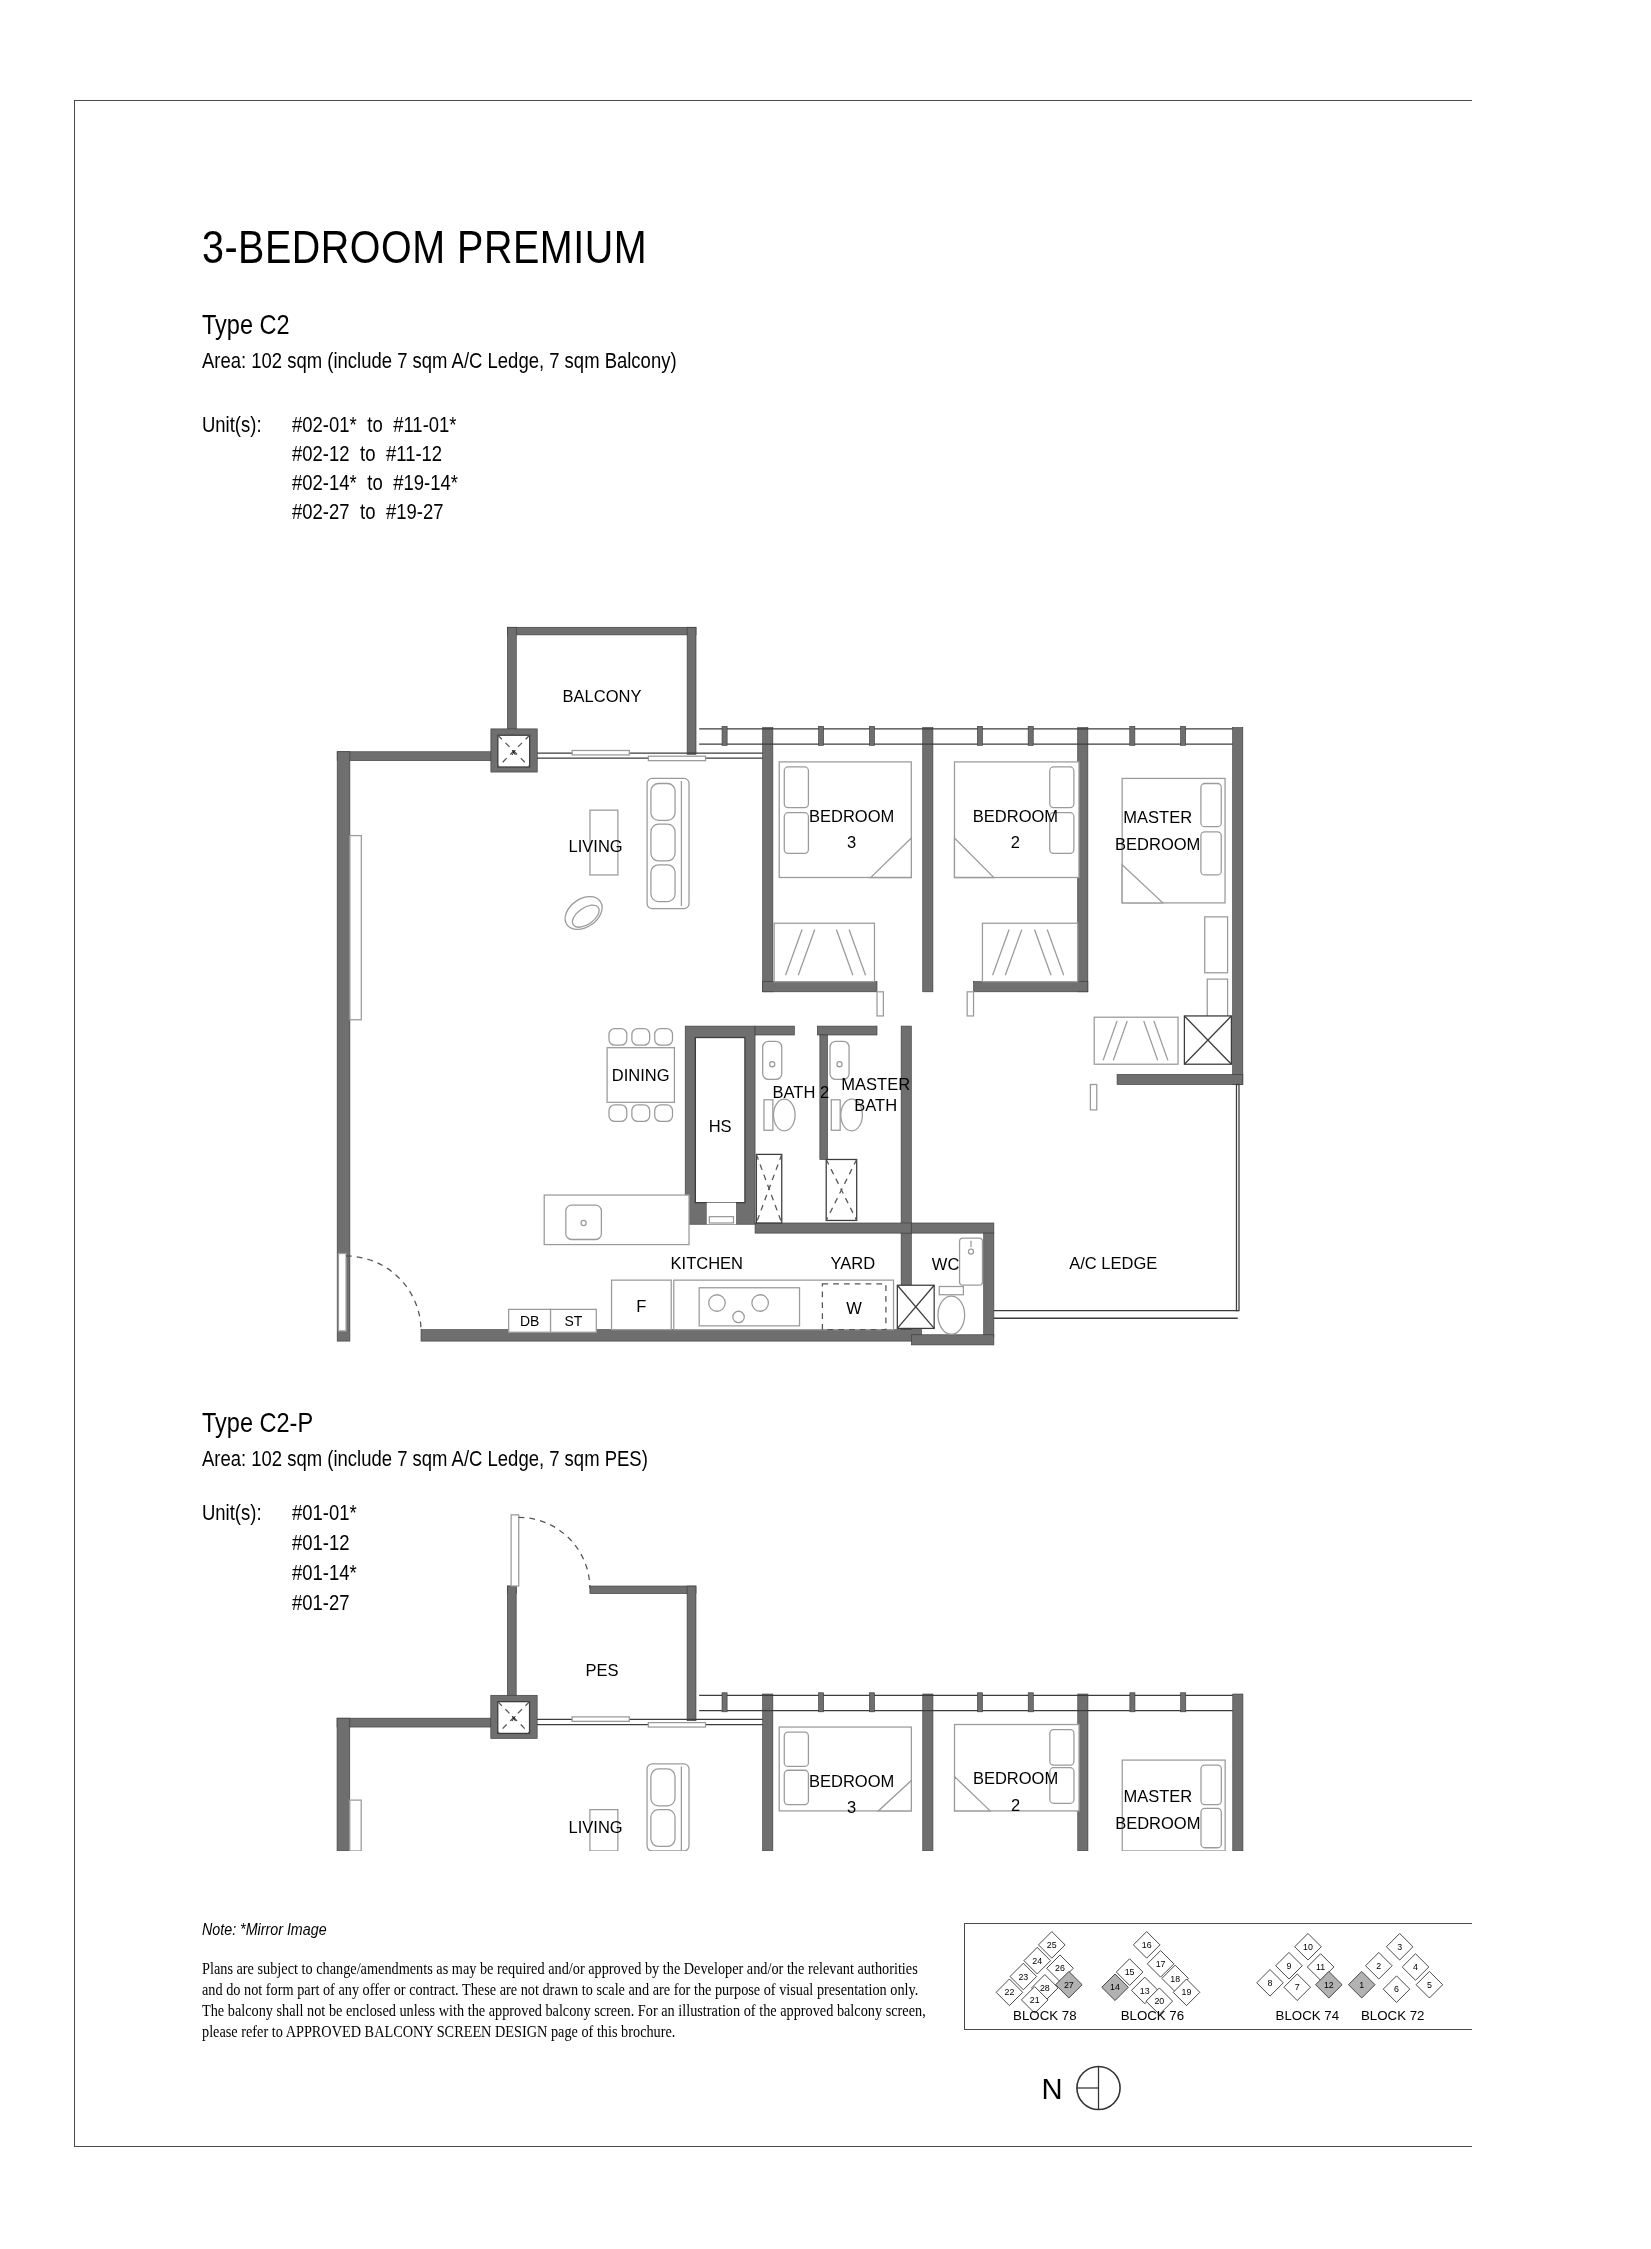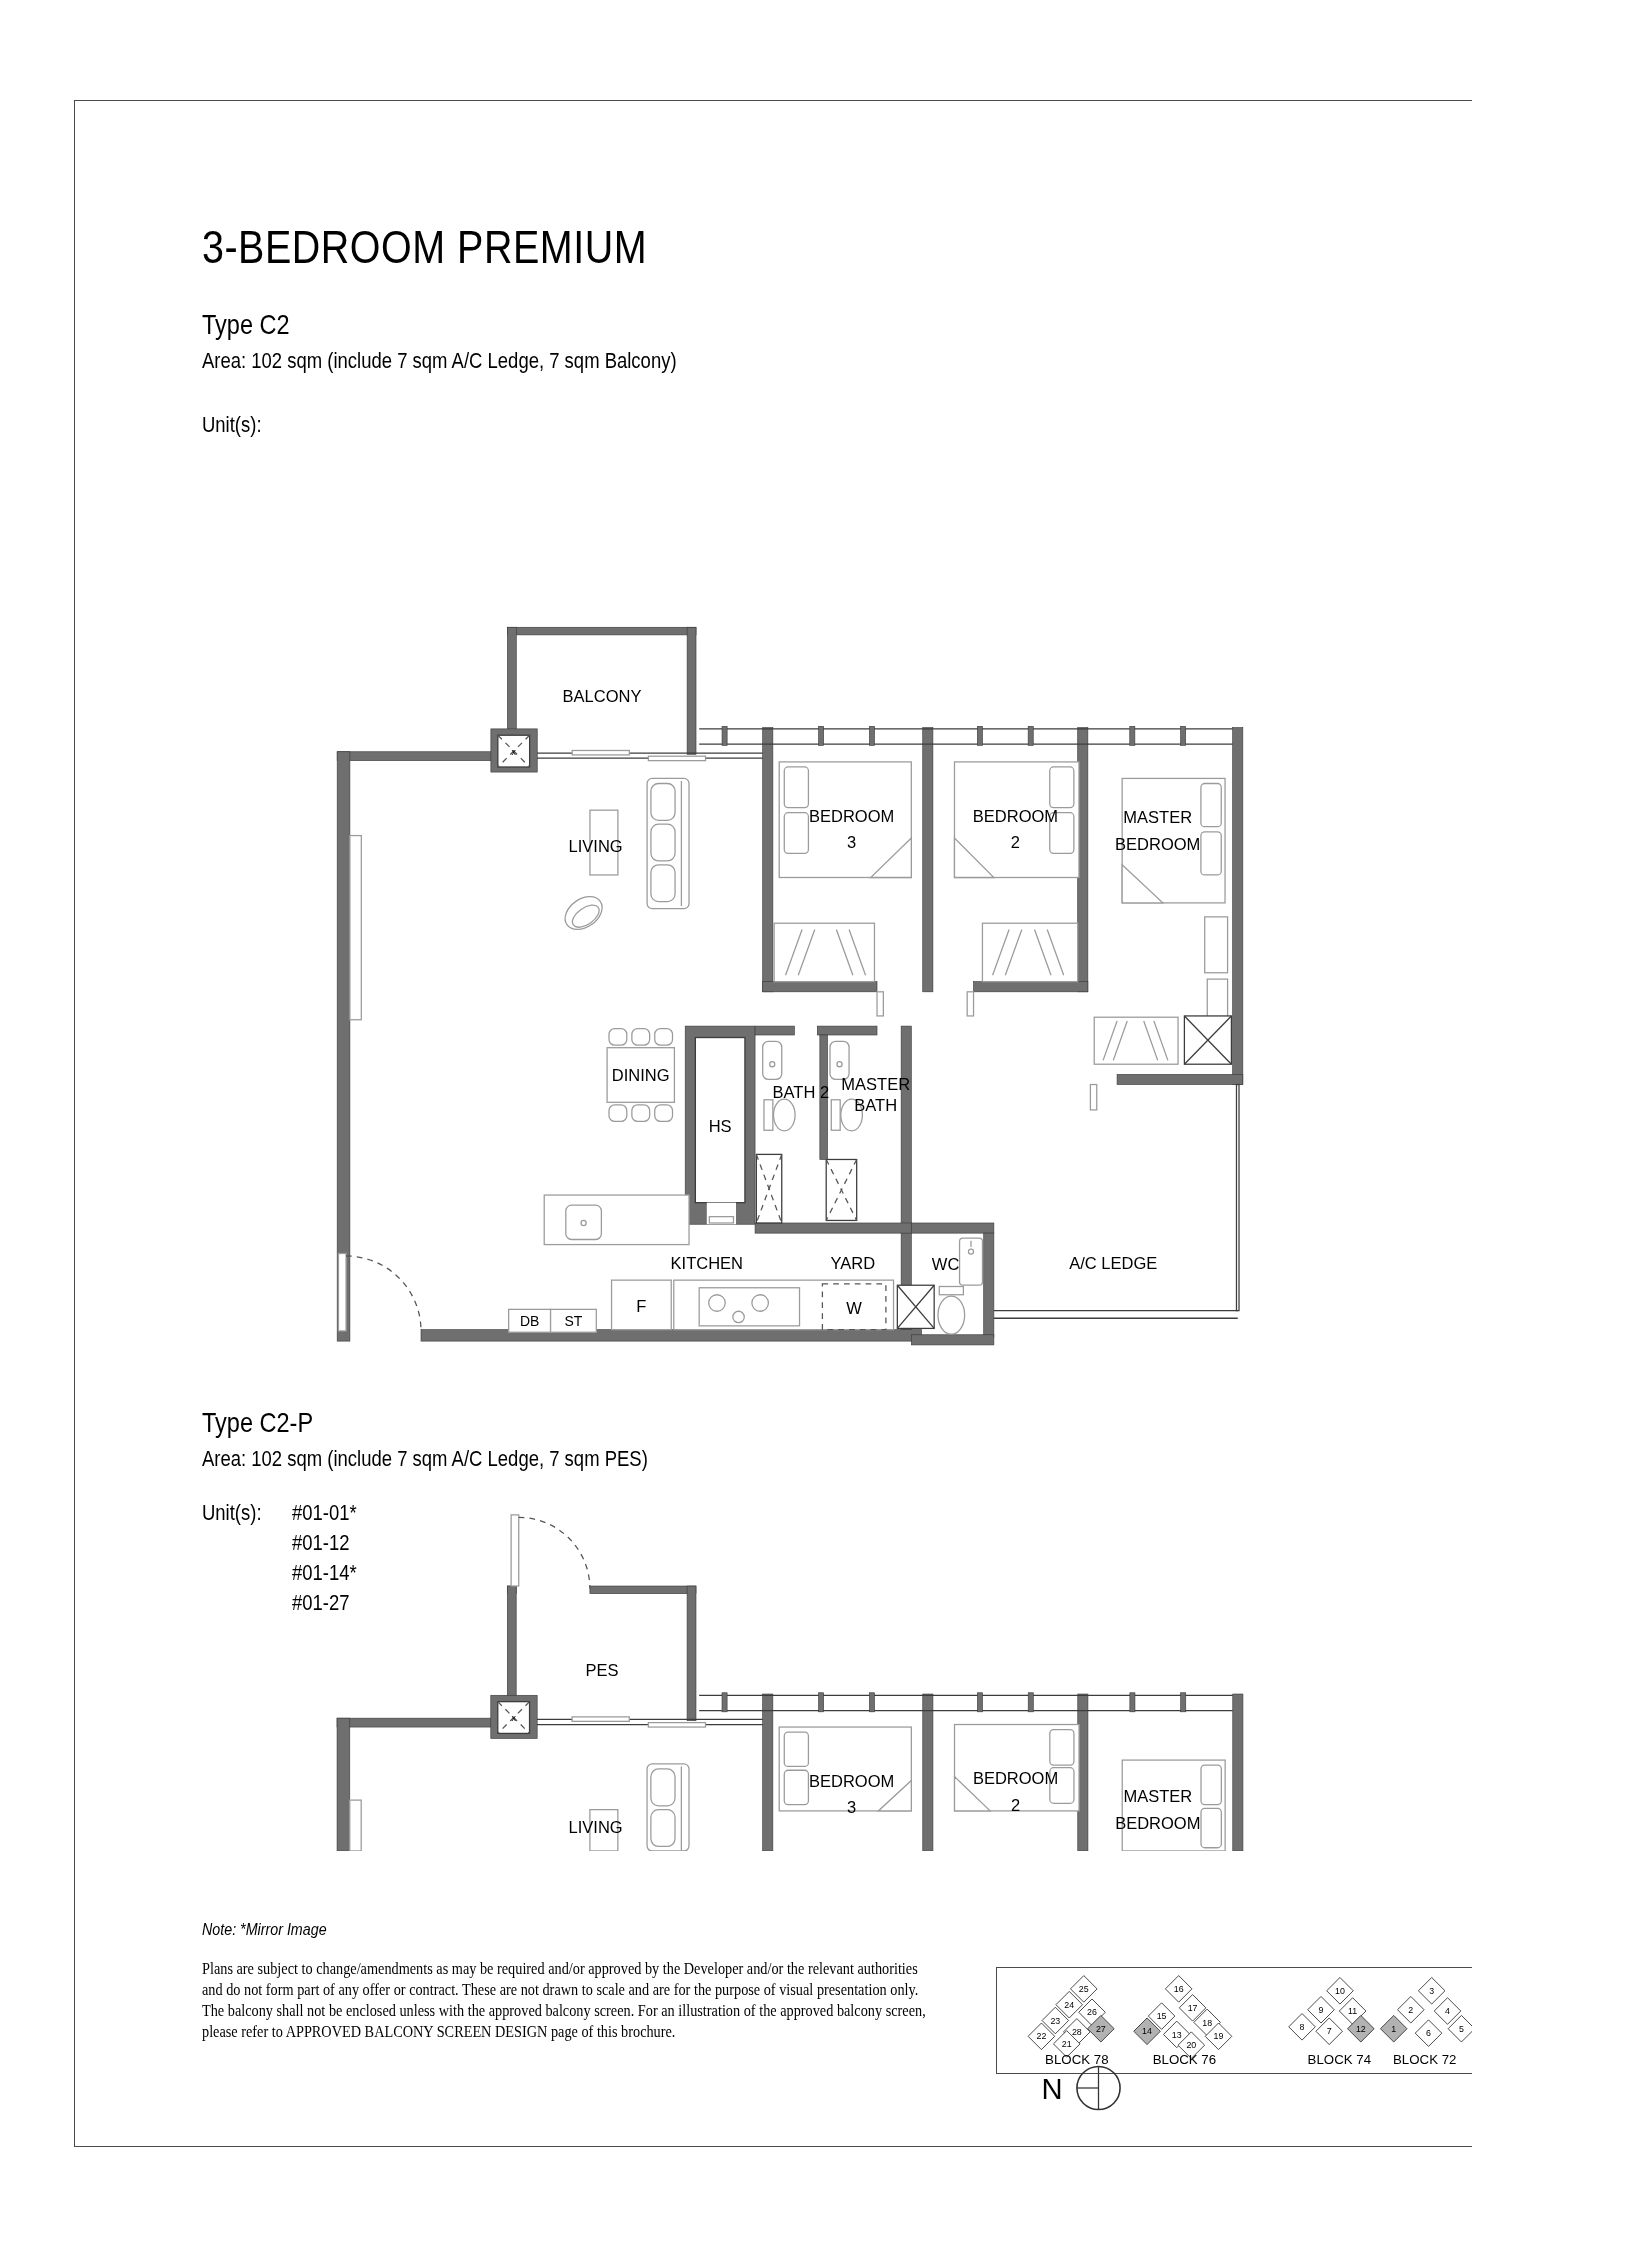--- a/index.html
+++ b/index.html
@@ -18,34 +18,40 @@
   .disc{font-size:17px;line-height:21px;}
   svg text{font-family:"Liberation Sans",sans-serif;fill:#000;}
   .roomlbl{font-size:26px;text-anchor:middle;}
   .smlbl{font-size:22px;text-anchor:middle;}
   .wall{fill:#6f6f6f;stroke:#3c3c3c;stroke-width:1;}
   .furn{fill:#ffffff;stroke:#9b9b9b;stroke-width:2;}
   .furnln{stroke:#9b9b9b;stroke-width:2;fill:none;}
   .thin{stroke:#3c3c3c;stroke-width:2;fill:none;}
   .dash{stroke:#555;stroke-width:2;fill:none;stroke-dasharray:9 8;}
   .xbox{fill:#fff;stroke:#3c3c3c;stroke-width:2;}
-  .kpbox{position:absolute;left:964px;top:1967px;width:586px;height:105px;
-         border:1.3px solid #4a4a4a;margin-left:32px;}
+  .kpbox{position:absolute;left:964px;top:1923px;width:586px;height:105px;
+         border:1.3px solid #4a4a4a;}
 </style>
 </head>
 <body>
 
 <div id="page">
   <div class="frame"></div>
 
   <div class="abs cond title" style="left:202px;top:219px;">3-BEDROOM PREMIUM</div>
   <div class="abs cond typename" style="left:202px;top:309px;">Type C2</div>
   <div class="abs cond area" style="left:202px;top:348px;">Area: 102 sqm (include 7 sqm A/C Ledge, 7 sqm Balcony)</div>
 
   <div class="abs cond unitlabel" style="left:202px;top:412px;">Unit(s):</div>
+  <div class="abs" style="left:292px;top:412px;">
+    <div class="cond unitrow" style="height:29px;">#02-01* to #11-01*</div>
+    <div class="cond unitrow" style="height:29px;">#02-12 to #11-12</div>
+    <div class="cond unitrow" style="height:29px;">#02-14* to #19-14*</div>
+    <div class="cond unitrow" style="height:29px;">#02-27 to #19-27</div>
+  </div>
 
   <svg class="abs" style="left:318px;top:626px;" width="991" height="724" viewBox="0 0 1560 1140">
 
     <g>
       <rect class="wall" x="298" y="2" width="297" height="12"></rect>
       <rect class="wall" x="298" y="2" width="14" height="212"></rect>
       <rect class="wall" x="581" y="2" width="14" height="200"></rect>
       <rect class="wall" x="30" y="198" width="282" height="14"></rect>
       <rect class="wall" x="30" y="198" width="20" height="928"></rect>
       <rect class="wall" x="700" y="160" width="16" height="416"></rect>

